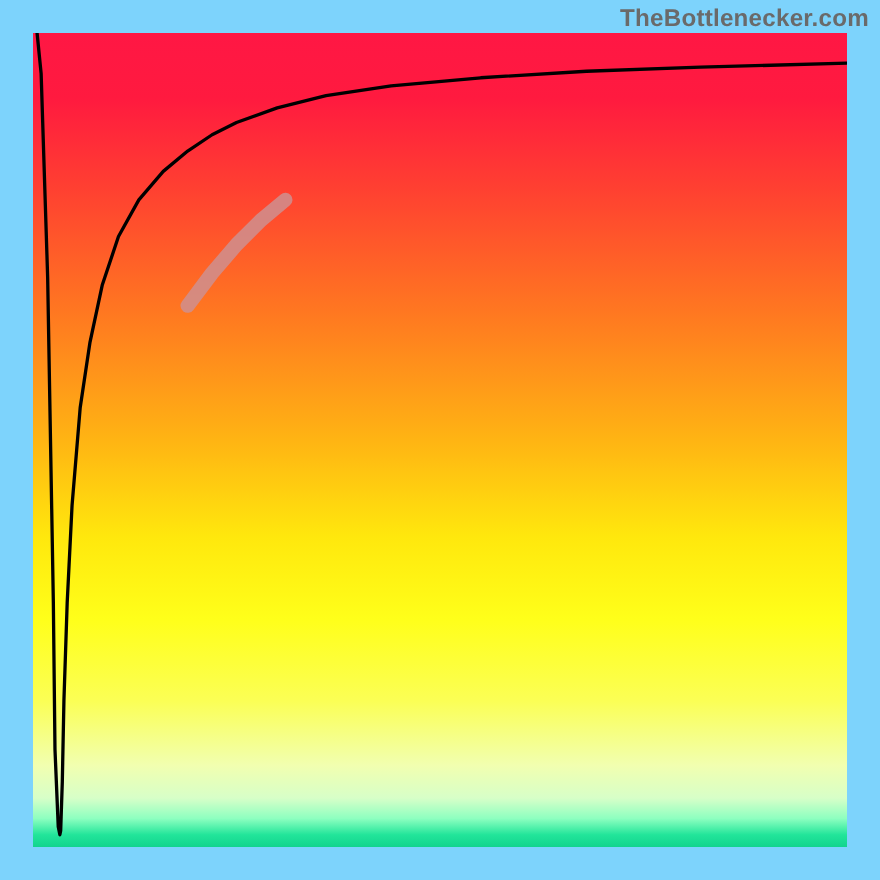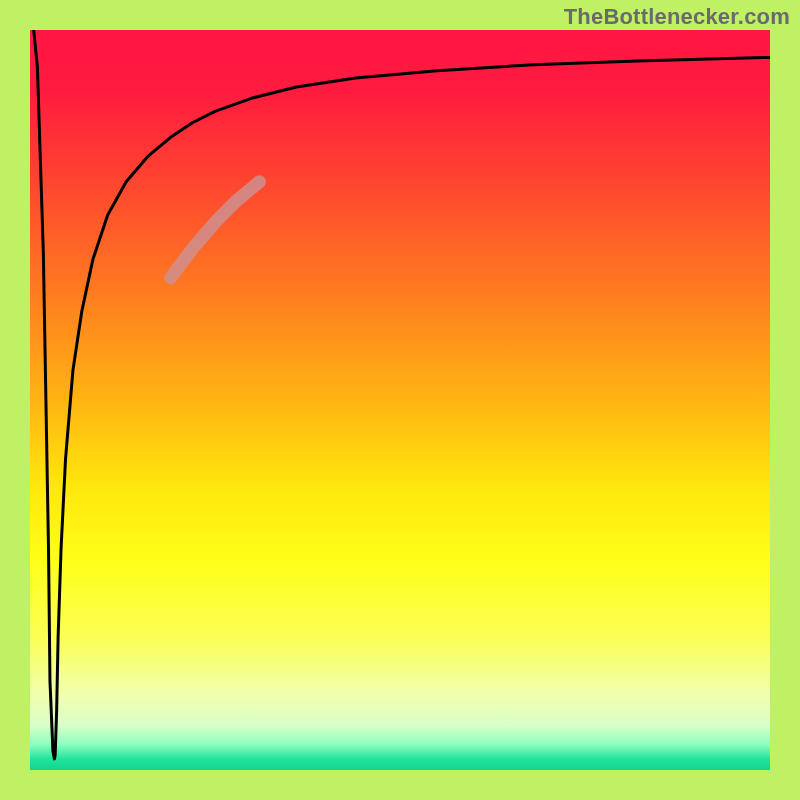--- a/index.html
+++ b/index.html
@@ -8,21 +8,21 @@
     width: 800px;
     height: 800px;
     background: #000;
     font-family: Arial, Helvetica, sans-serif;
     overflow: hidden;
   }
   .frame {
     position: relative;
     width: 800px;
     height: 800px;
-    background: #bef264;
+    background: #7dd3fc;
   }
   .attribution {
     position: absolute;
     top: 4px;
     right: 10px;
     font-size: 22px;
     font-weight: 600;
     color: #6a6a6a;
     letter-spacing: 0.2px;
     user-select: none;

